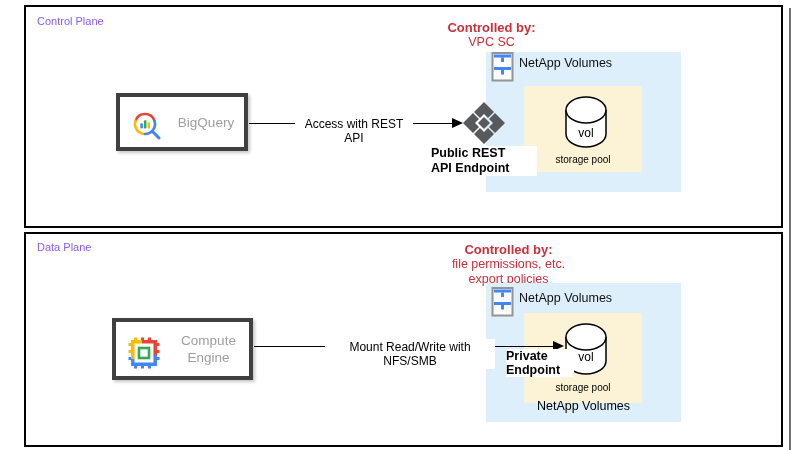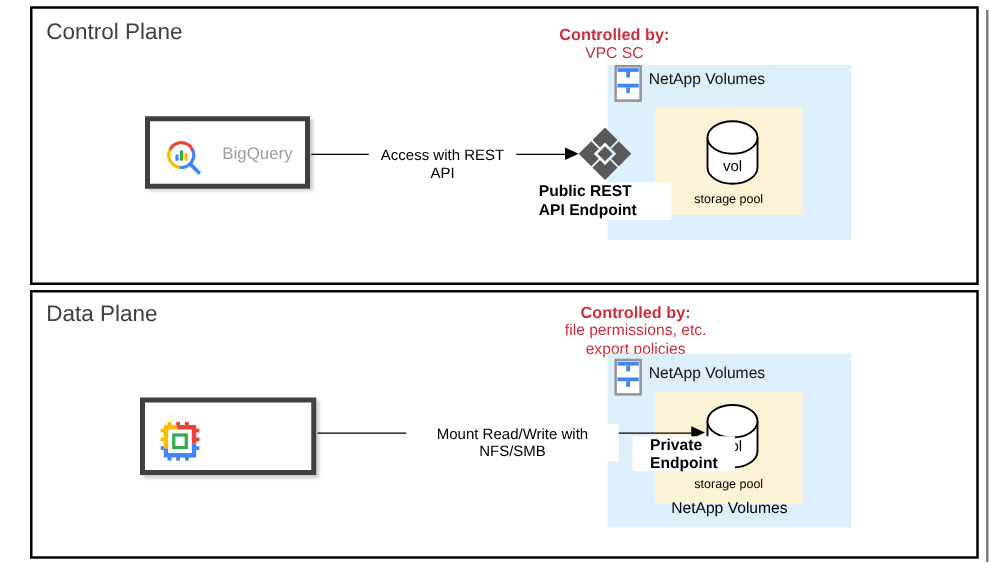--- a/index.html
+++ b/index.html
@@ -4,21 +4,21 @@
 <style>
   html,body { margin:0; padding:0; background:#fff; }
   .page {
     position:relative; width:791px; height:450px; background:#fff;
     font-family:"Liberation Sans", sans-serif; overflow:hidden;
   }
   .plane-box { position:absolute; box-sizing:border-box; background:#fff; border:2px solid #000; }
   #control-box { left:24px; top:5px;   width:759px; height:223px; }
   #data-box    { left:24px; top:232px; width:759px; height:215px; }
 
-  .plane-title { position:absolute; color:#404040; font-size:18px; }
+  .plane-title { position:absolute; color:#8b5cf6; font-size:11px; }
   #control-title { left:37px; top:15px; }
   #data-title    { left:37px; top:241px; }
 
   .red-note { position:absolute; text-align:center; color:#c9303c; font-size:12.5px; line-height:15px; }
   .red-note .rn-title { font-weight:bold; font-size:13px; }
   #red-note-top    { left:404px; top:20px;  width:175px; }
   #red-note-bottom { left:421px; top:242px; width:175px; }
 
   .netapp-box { position:absolute; background:#ddeffa; }
   #netapp-box-top    { left:486px; top:52px;  width:195px; height:140px; }
@@ -72,21 +72,21 @@
   #arrow-head-bottom { left:553px; top:341px; }
   .arrow-label { position:absolute; background:#fff; text-align:center; font-size:12px; color:#000; padding:1px 0; }
   #arrow-label-top    { left:295px; top:116px; width:118px; }
   #arrow-label-bottom { left:325px; top:339px; width:170px; }
 
   .endpoint-icon { position:absolute; width:44px; height:44px; }
   #endpoint-icon-top { left:462px; top:101px; }
 
   .endpoint-label { position:absolute; background:#fff; text-align:left; font-weight:bold; color:#000; font-size:12.5px; line-height:15px; }
   #endpoint-label-top    { left:431px; top:146px; width:106px; }
-  #endpoint-label-bottom { left:506px; top:349px; width:68px; line-height:14px;padding-left:14px; }
+  #endpoint-label-bottom { left:506px; top:349px; width:68px; line-height:14px; }
 
   #screen-edge { position:absolute; right:0px; top:8px; width:2px; height:442px; background:#6f6f6f; }
 </style>
 </head>
 <body>
 
 <div class="page">
 
   <div class="plane-box" id="control-box"></div>
   <div class="plane-box" id="data-box"></div>
@@ -180,20 +180,26 @@
         <rect x="27.5" y="20" width="4" height="3" fill="#4285f4"></rect>
       </g>
       <g fill="none" stroke-width="3.5">
         <path d="M4.8,22 L4.8,4.8 L14,4.8" stroke="#fbbc05"></path>
         <path d="M14,4.8 L27.2,4.8 L27.2,18" stroke="#ea4335"></path>
         <path d="M27.2,18 L27.2,27.2 L4.8,27.2 L4.8,22" stroke="#4285f4"></path>
       </g>
       <rect x="7" y="7" width="18" height="18" fill="#fff"></rect>
       <rect x="11" y="11" width="10" height="10" fill="#fff" stroke="#34a853" stroke-width="2.6"></rect>
     </svg>
+    <div class="service-label" id="compute-label">
+      <div>
+        <div>Compute</div>
+        <div>Engine</div>
+      </div>
+    </div>
   </div>
 
   <div class="arrow-line" id="arrow-line-top"></div>
   <div class="arrow-head" id="arrow-head-top"></div>
   <div class="arrow-label" id="arrow-label-top">Access with REST API</div>
 
   <div class="arrow-line" id="arrow-line-bottom"></div>
   <div class="arrow-head" id="arrow-head-bottom"></div>
   <div class="arrow-label" id="arrow-label-bottom">Mount Read/Write with NFS/SMB</div>
 

